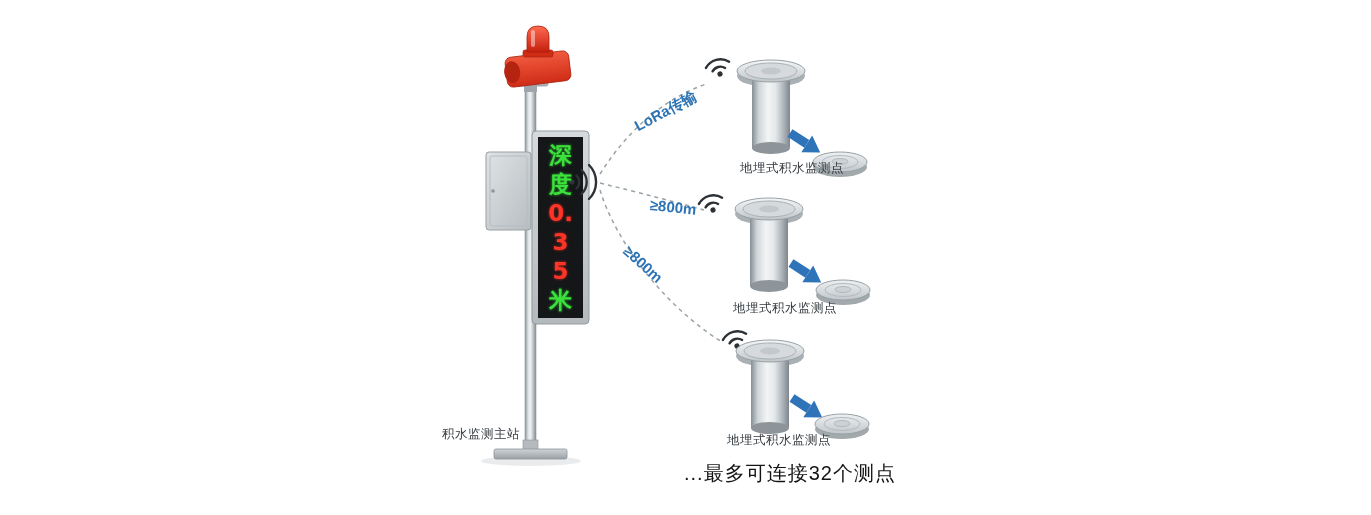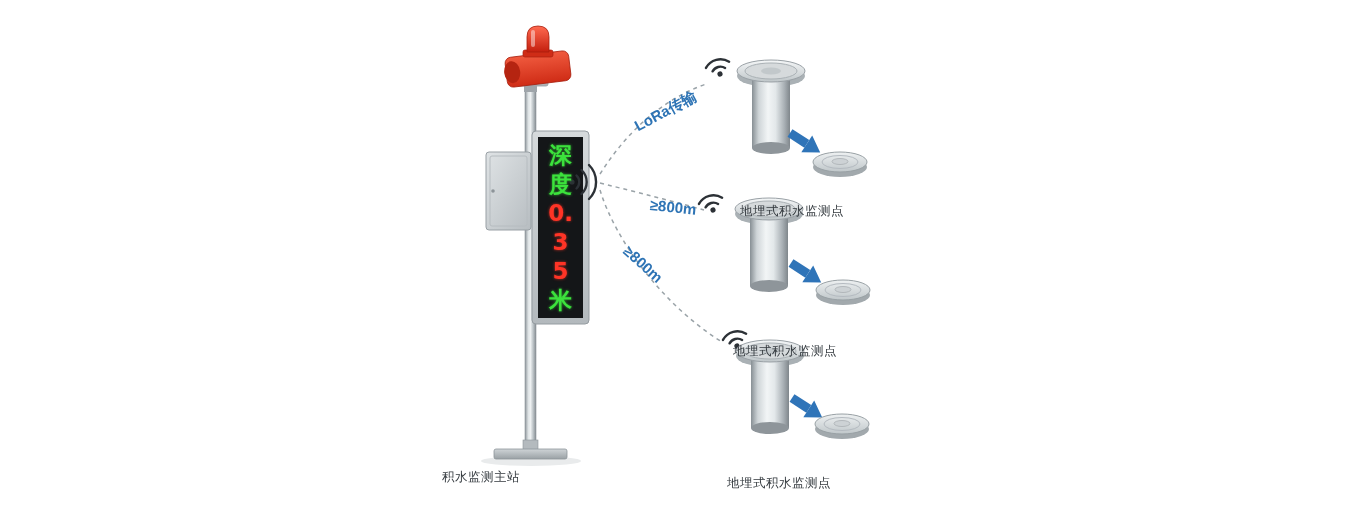--- a/index.html
+++ b/index.html
@@ -1,19 +1,19 @@
 <!DOCTYPE html>
 <html><head>
 <meta charset="utf-8">
 <style>
   * { margin:0; padding:0; box-sizing:border-box; }
   html,body { background:#ffffff; font-family:"Liberation Sans", sans-serif; }
   .stage { position:relative; width:1371px; height:515px; background:#ffffff; overflow:hidden; }
   .art { position:absolute; left:0; top:0; width:1371px; height:515px; }
-  .label { position:absolute; color:#33393e; font-size:12.5px; letter-spacing:.5px; white-space:nowrap;margin-top:43px; }
+  .label { position:absolute; color:#33393e; font-size:12.5px; letter-spacing:.5px; white-space:nowrap; }
   .link-label { position:absolute; color:#2e74b5; font-weight:bold; font-size:15px; white-space:nowrap; transform-origin:left center; }
   .led { position:absolute; left:538px; width:45px; text-align:center; font-weight:bold; font-size:23px; line-height:28px;
          font-family:"DejaVu Sans", sans-serif; }
   .led-green { color:#3ce23c; text-shadow:0 0 3px rgba(60,226,60,.75); }
   .led-red   { color:#ff3426; text-shadow:0 0 3px rgba(255,52,38,.75); }
   .footer-note { position:absolute; left:684px; top:460px; font-size:20px; font-weight:500; color:#141414; letter-spacing:1px; white-space:nowrap; }
 </style>
 </head>
 <body>
 
@@ -157,14 +157,15 @@
 
   <div class="link-label" style="left:636px; top:118px; transform:rotate(-28deg)">LoRa传输</div>
   <div class="link-label" style="left:650px; top:196px; transform:rotate(6deg)">≥800m</div>
   <div class="link-label" style="left:626px; top:240px; transform:rotate(42deg)">≥800m</div>
 
   <div class="label" style="left:442px; top:426px">积水监测主站</div>
   <div class="label" style="left:740px; top:160px">地埋式积水监测点</div>
   <div class="label" style="left:733px; top:300px">地埋式积水监测点</div>
   <div class="label" style="left:727px; top:432px">地埋式积水监测点</div>
 
+  <div class="footer-note">...最多可连接32个测点</div>
 
 </div>
 
 </body></html>

